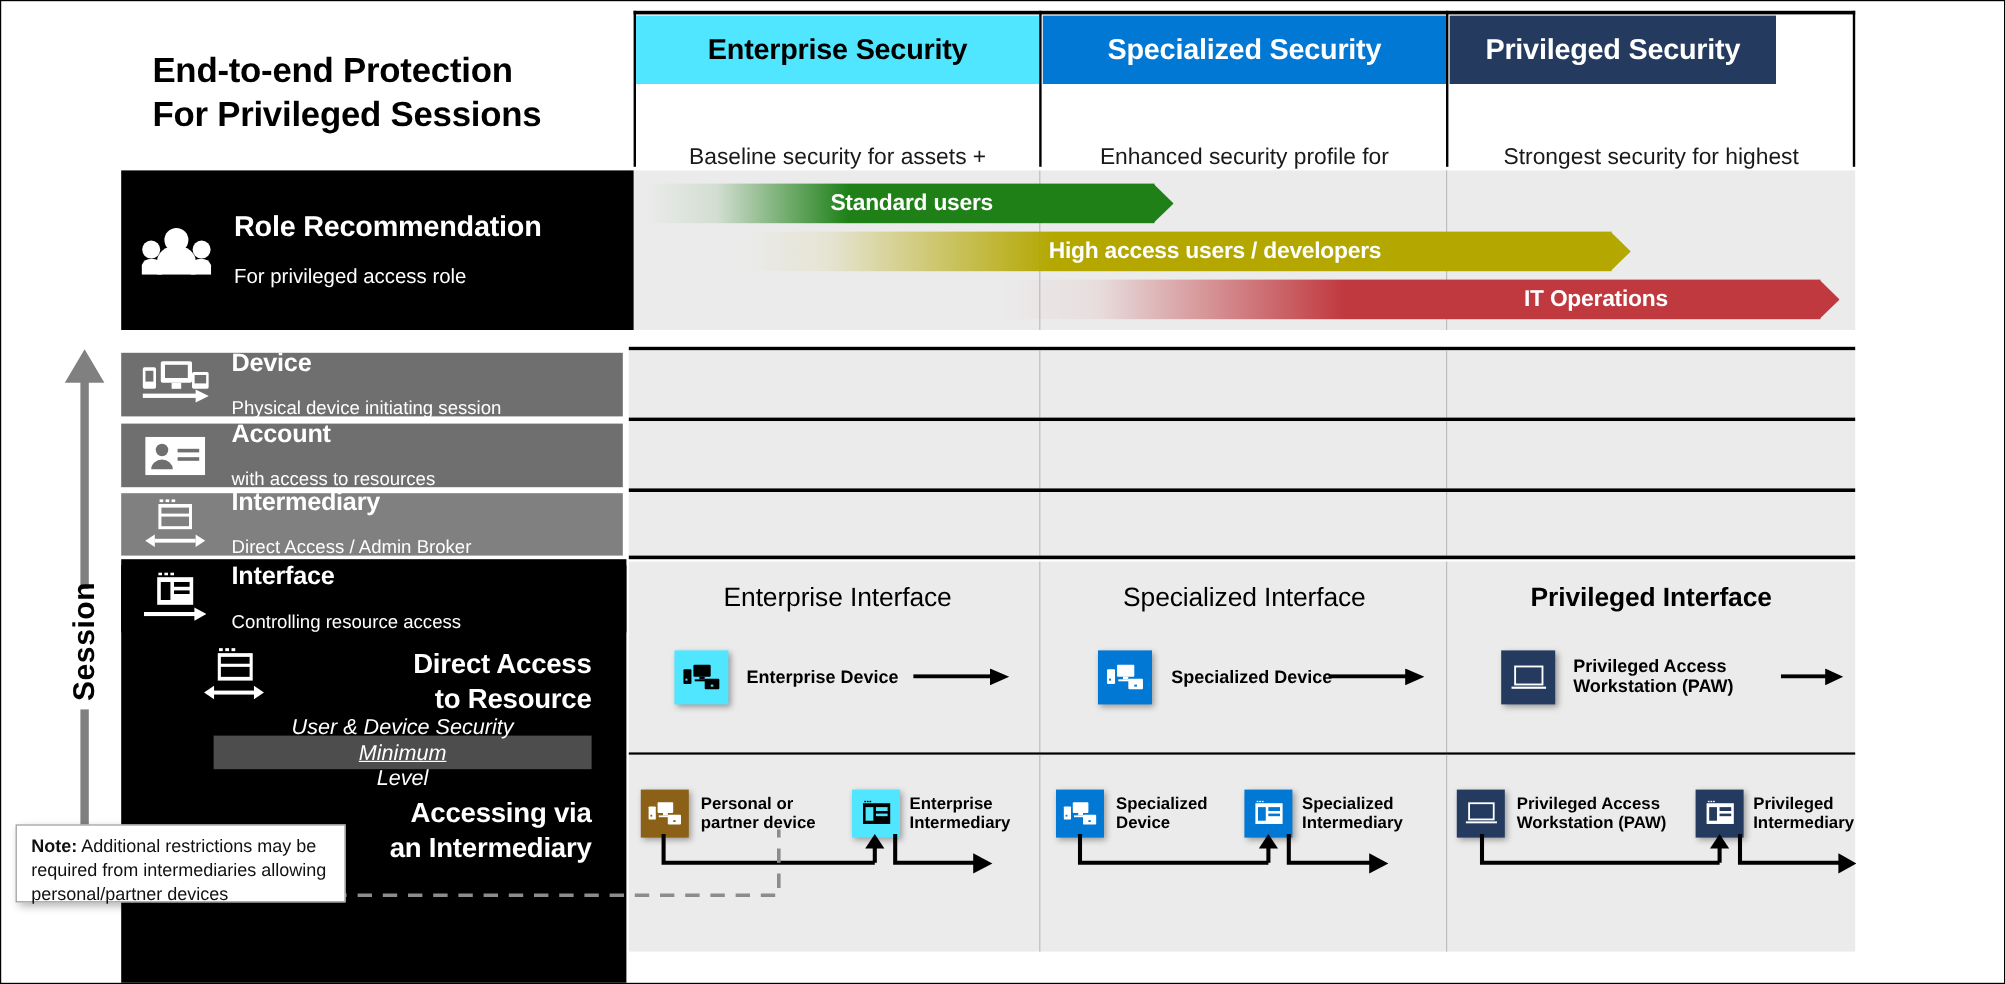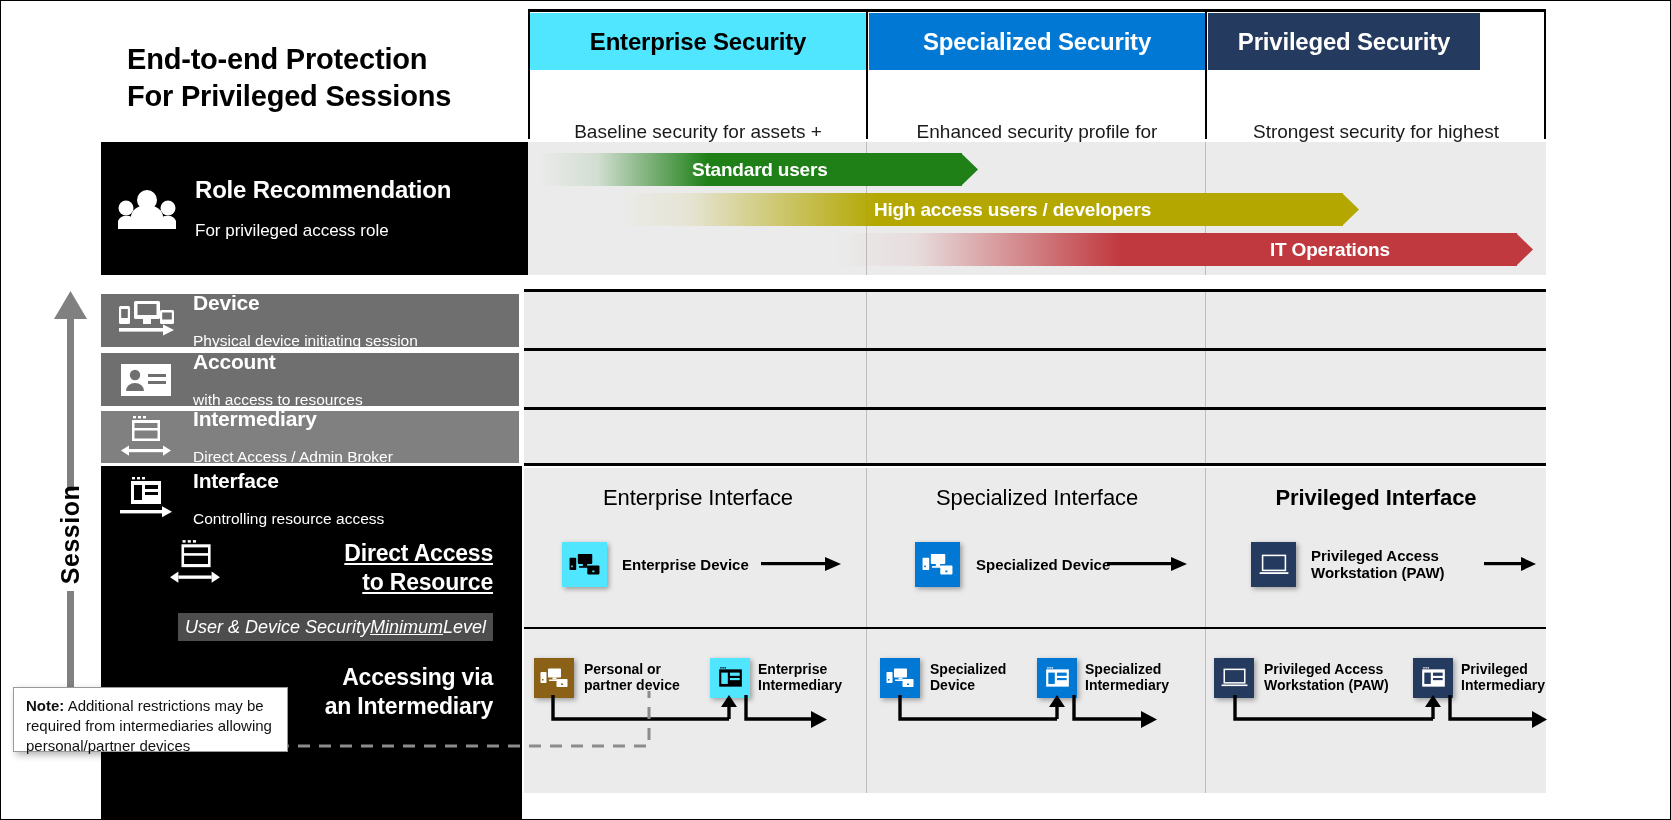--- a/index.html
+++ b/index.html
@@ -126,20 +126,21 @@
     letter-spacing: -0.2px;
   }
   .minbar {
     background: #4d4d4d;
     color: #fff;
     font-style: italic;
     font-size: 18px;
     display: flex;
     align-items: center;
     justify-content: center;
+    flex-direction: column;
   }
 
   
   .note {
     background: #fff;
     border: 1px solid #9a9a9a;
     box-shadow: 3px 3px 7px rgba(0,0,0,0.3);
     font-size: 15px;
     line-height: 1.33;
     color: #111;
@@ -336,21 +337,21 @@
       <rect x="18" y="0" width="3" height="2.4" fill="#fff"></rect>
       <rect x="23" y="0" width="3" height="2.4" fill="#fff"></rect>
       <rect x="12" y="4" width="28" height="22" fill="#fff"></rect>
       <rect x="14.5" y="7" width="23" height="5.5" fill="#000"></rect>
       <rect x="14.5" y="15" width="23" height="8" fill="#000"></rect>
       <rect x="9" y="34" width="32" height="3.2" fill="#fff"></rect>
       <polygon points="9,30.2 1,35.6 9,41" fill="#fff"></polygon>
       <polygon points="41,30.2 49,35.6 41,41" fill="#fff"></polygon>
     </svg>
   </div>
-  <div class="abs big-white" style="left:230px; top:538px; width:262px;text-decoration:underline;">
+  <div class="abs big-white" style="left:230px; top:538px; width:262px;">
     <div>Direct Access</div>
     <div>to Resource</div>
   </div>
 
   <div class="abs minbar" style="left:177px; top:612px; width:315px; height:28px;">
     <span>User &amp; Device Security </span>
       <span style="text-decoration:underline;">Minimum</span>
       <span> Level</span>
   </div>
 

